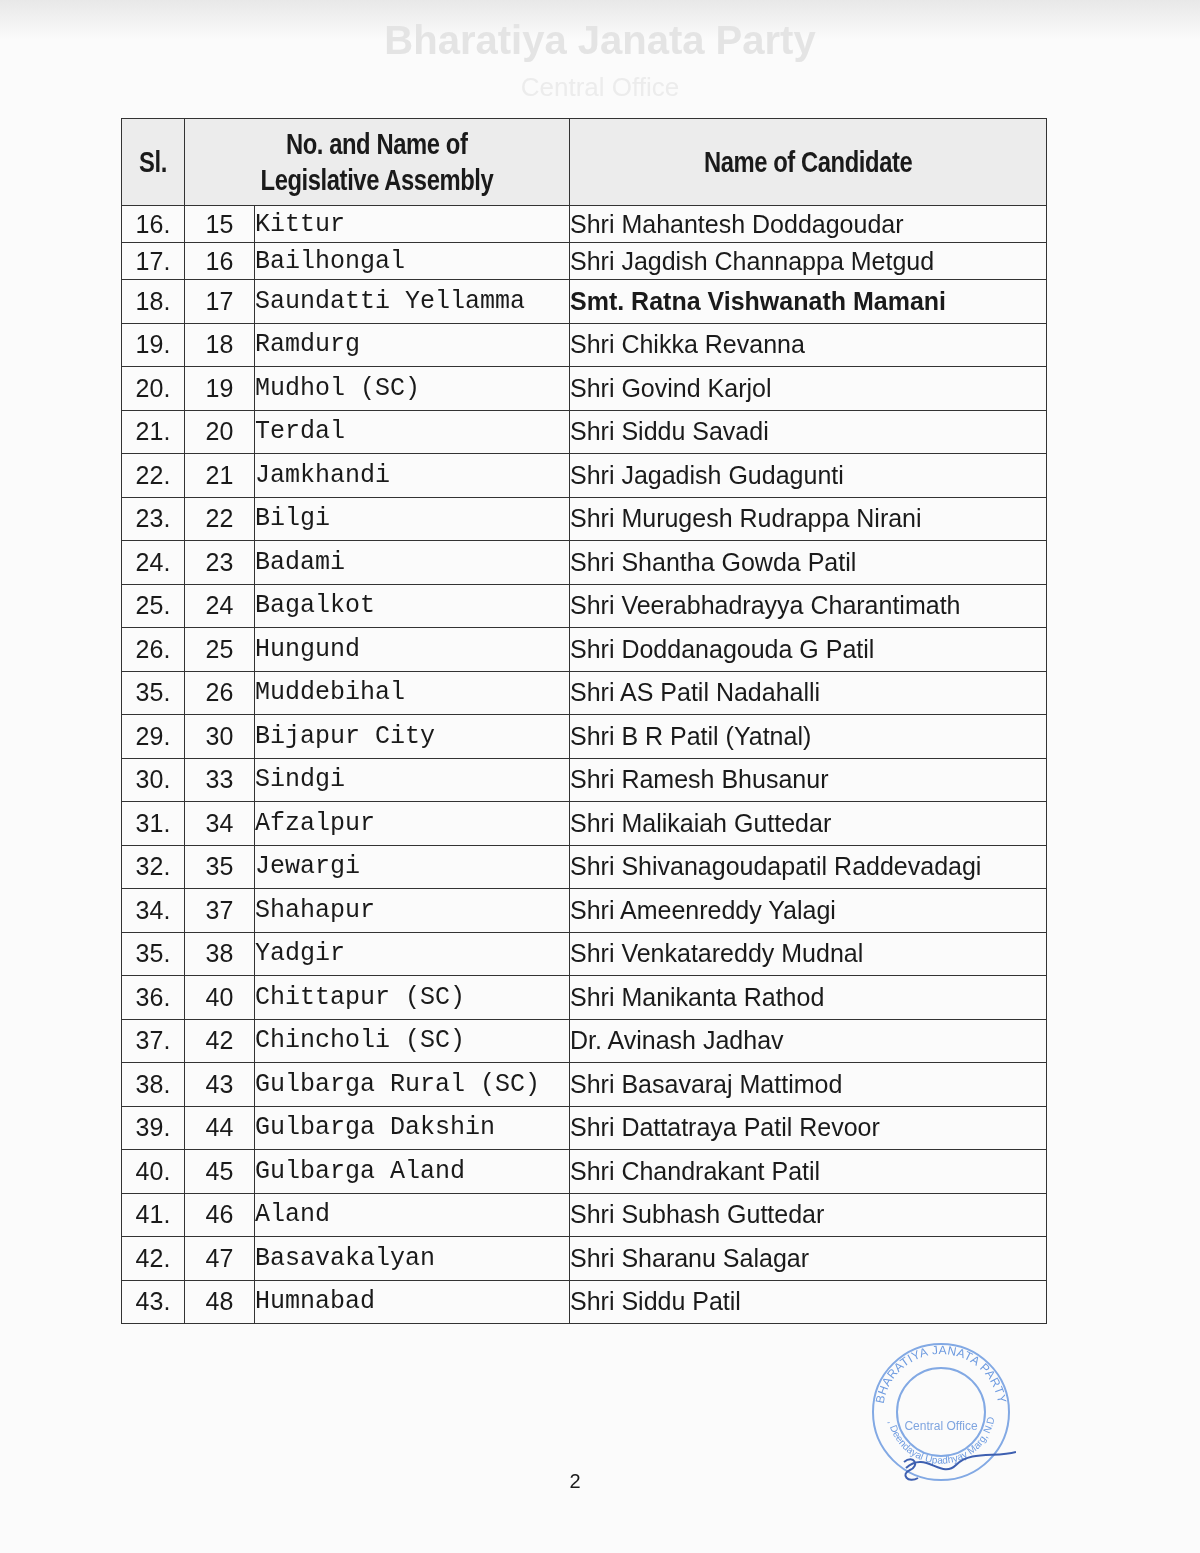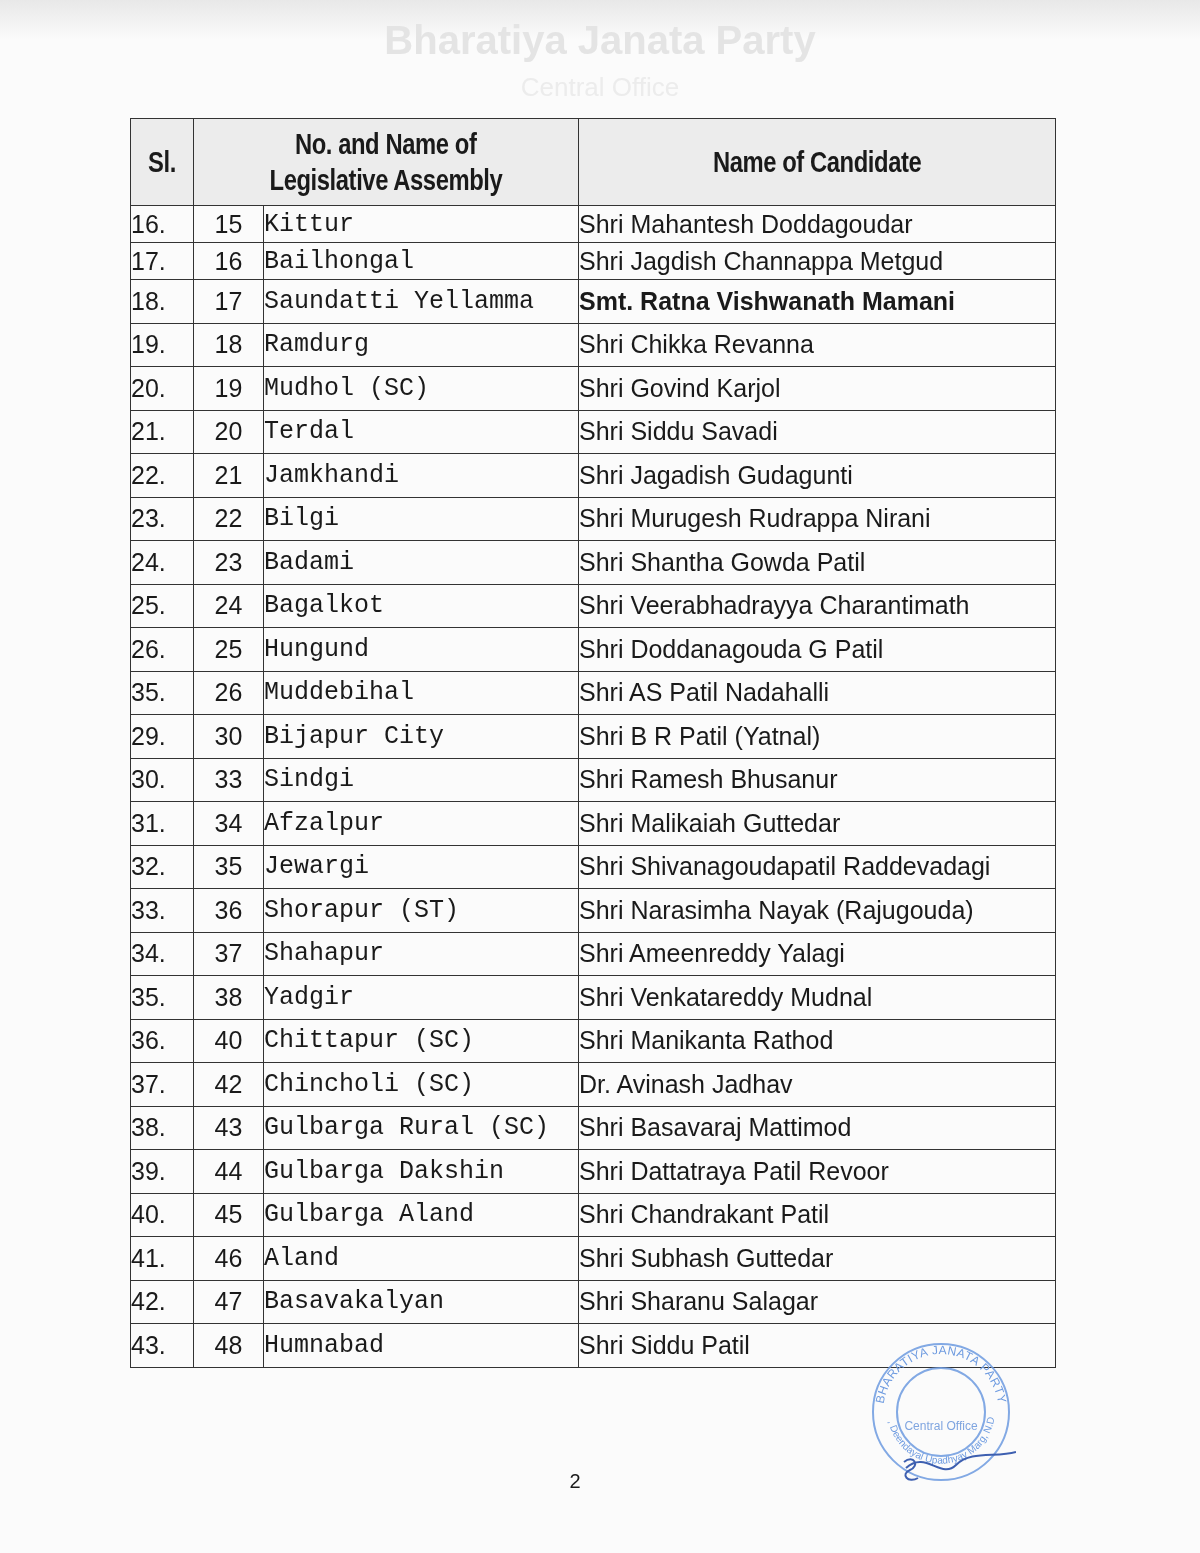--- a/index.html
+++ b/index.html
@@ -15,38 +15,38 @@
   }
   .ghost {
     position: absolute; left: 330px; top: 18px; width: 540px;
     text-align: center; color: #e4e4e4; font-size: 40px; font-weight: bold;
   }
   .ghost2 {
     position: absolute; left: 430px; top: 72px; width: 340px;
     text-align: center; color: #ececec; font-size: 26px;
   }
   table.candidates {
-    position: absolute; left: 130px; top: 118px;
+    position: absolute; left: 121px; top: 118px;
     width: 925px; border-collapse: collapse; table-layout: fixed;
   }
   table.candidates td, table.candidates th {
     border: 1.6px solid #333;
     padding: 0; vertical-align: middle;
   }
   th {
     background: #ececec;
     font-family: "Liberation Sans", sans-serif;
     font-weight: bold; font-size: 29px;
     transform-origin: center; letter-spacing: -0.5px;
     height: 86px; line-height: 36px;
   }
   th .narrow { display: inline-block; transform: scaleX(0.82); }
   td { font-size: 25px; height: 42.5px; }
   tr.short td { height: 36px; }
-  td.sl { padding-left: 8px; }
+  td.sl { padding-left: 8px; text-align: center; }
   td.num { text-align: center; padding-right: 8px; }
   td.ac { padding-left: 8px; font-family: Liberation Mono, monospace; }
   td.cand { padding-left: 10px; margin-top: 43px; }
   td.bold { font-weight: bold; }
   .page-number {
     position: absolute; left: 560px; top: 1470px; width: 30px;
     text-align: center; font-size: 20px;
   }
   .stamp {
     position: absolute; left: 866px; top: 1340px; width: 150px; height: 150px;
@@ -167,26 +167,20 @@
         <td class="ac">Afzalpur</td>
         <td class="cand">Shri Malikaiah Guttedar</td>
       </tr>
       <tr>
         <td class="sl">32.</td>
         <td class="num">35</td>
         <td class="ac">Jewargi</td>
         <td class="cand">Shri Shivanagoudapatil Raddevadagi</td>
       </tr>
       <tr>
-        <td class="sl">33.</td>
-        <td class="num">36</td>
-        <td class="ac">Shorapur (ST)</td>
-        <td class="cand">Shri Narasimha Nayak (Rajugouda)</td>
-      </tr>
-      <tr>
         <td class="sl">34.</td>
         <td class="num">37</td>
         <td class="ac">Shahapur</td>
         <td class="cand">Shri Ameenreddy Yalagi</td>
       </tr>
       <tr>
         <td class="sl">35.</td>
         <td class="num">38</td>
         <td class="ac">Yadgir</td>
         <td class="cand">Shri Venkatareddy Mudnal</td>

